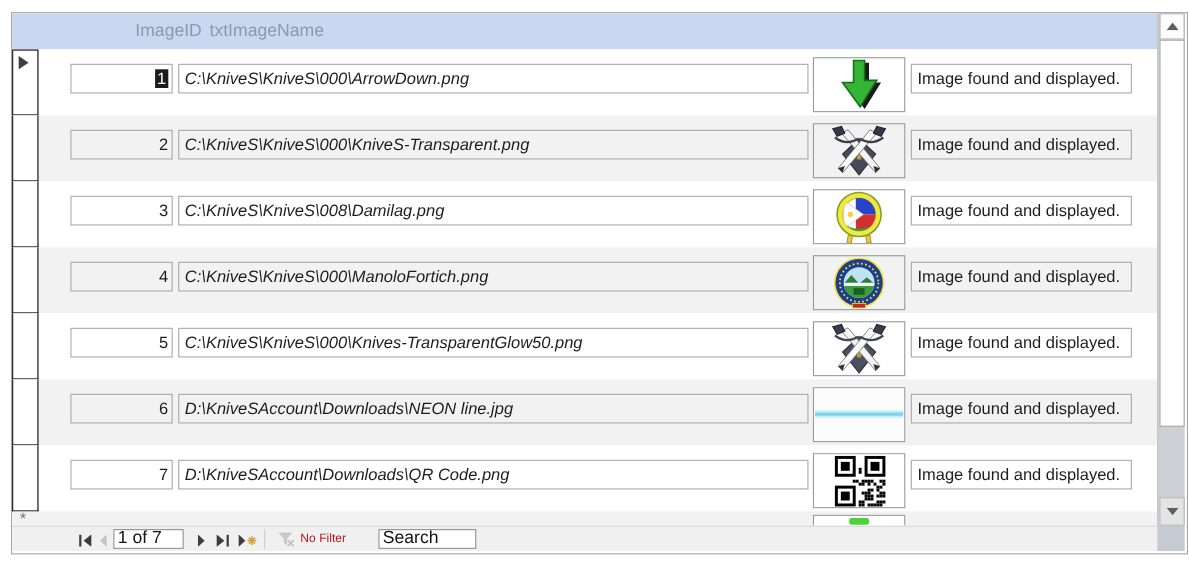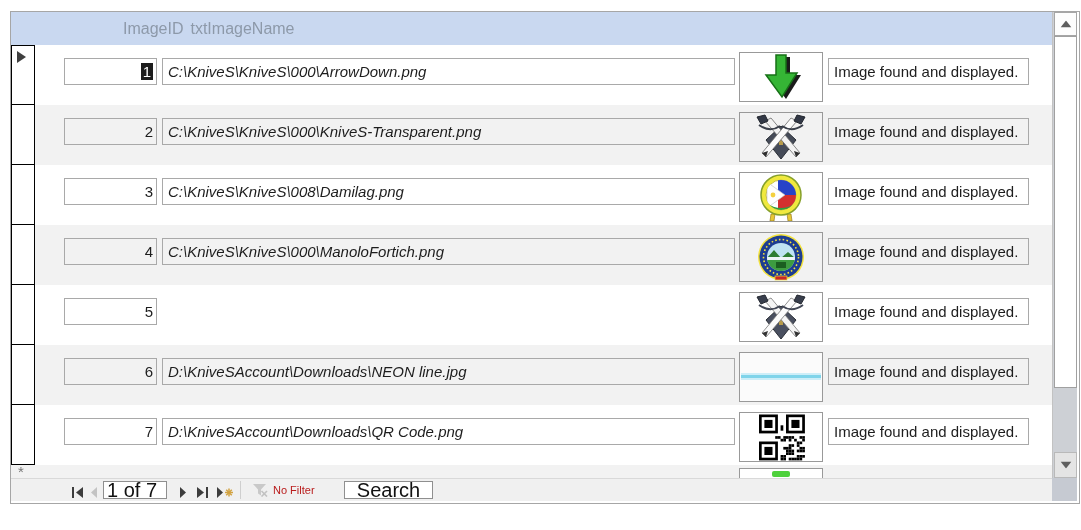--- a/index.html
+++ b/index.html
@@ -36,23 +36,23 @@
   .nr-star{position:absolute;left:7px;top:-1px;color:#777;font-size:15px;line-height:15px;}
   .nr-frame{position:absolute;left:728px;top:3px;width:84px;height:22px;
     border:1px solid #999;box-sizing:border-box;background:#fff;}
   .nr-green{position:absolute;left:32px;top:2px;width:18px;height:6px;background:#4ed13c;border-radius:2px;}
   
   .nav-bar{position:absolute;left:0;top:466px;width:1041px;height:23px;background:#f0f0f0;
     border-top:1px solid #d9d9d9;box-sizing:border-box;}
   .nav-label{position:absolute;left:6px;top:0;line-height:22px;font-size:15px;color:#6d28d9;margin-top:37px;}
   .nav-btn{position:absolute;top:5px;cursor:default;}
   .nav-input{position:absolute;top:2px;height:18px;border:1px solid #8f8f8f;background:#fff;
-    font-size:20px;font-family:inherit;padding:0 3px;box-sizing:border-box;color:#111;}
+    font-size:16px;font-family:inherit;padding:0 3px;box-sizing:border-box;color:#111;}
   .pos-input{left:92px;width:64px;}
-  .search-input{left:333px;width:89px;text-align:center;}
+  .search-input{left:333px;width:89px;}
   .nav-sep{position:absolute;top:2px;width:1px;height:18px;background:#cfcfcf;}
   .no-filter{position:absolute;left:262px;top:0;line-height:22px;font-size:11px;color:#b91c1c;}
   
   .scrollbar{position:absolute;left:1041px;top:0;width:25px;height:466px;background:#cdd0d5;
     border-left:1px solid #c2c2c2;box-sizing:border-box;}
   .sb-piece{position:absolute;left:1px;width:23px;box-sizing:border-box;}
   .sb-up{top:0;height:24px;background:#fdfdfd;border:1px solid #a6a6a6;}
   .sb-thumb{top:24px;height:352px;background:#ffffff;border:1px solid #a0a0a0;}
   .sb-down{top:440px;height:26px;background:#e4e4e4;border:1px solid #b9b9b9;}
   .sb-arrow{position:absolute;left:50%;top:50%;transform:translate(-50%,-50%);}
@@ -157,20 +157,21 @@
           </g>
           <rect x="35" y="43" width="12" height="4" fill="#c62828" stroke="#f3e23c" stroke-width="0.7"></rect>
         </svg>
       </div>
       <div class="tbox status-box">Image found and displayed.</div>
     </div>
 
     <div class="record-row">
       <div class="selector"></div>
       <div class="tbox id-box"><span>5</span></div>
+      <div class="tbox path-box">C:\KniveS\KniveS\000\Knives-TransparentGlow50.png</div>
       <div class="image-frame">
         <svg width="82" height="48" viewBox="0 0 82 48">
           <polygon points="41,13 56,27 41,46 26,27" fill="#4a5060" stroke="#2a2e36"></polygon>
           <rect x="39" y="26" width="4" height="6" fill="#b79b4a"></rect>
           <polygon points="25,8 31,5 60,40 56,44" fill="#f5f5f5" stroke="#777" stroke-width="0.8"></polygon>
           <polygon points="54,38 60,40 56,44" fill="#333"></polygon>
           <polygon points="57,8 51,5 22,40 26,44" fill="#fcfcfc" stroke="#777" stroke-width="0.8"></polygon>
           <polygon points="28,38 22,40 26,44" fill="#333"></polygon>
           <polygon points="17,4 25,2 28,8 21,11" fill="#383e4c" stroke="#23272f"></polygon>
           <polygon points="65,4 57,2 54,8 61,11" fill="#383e4c" stroke="#23272f"></polygon>

